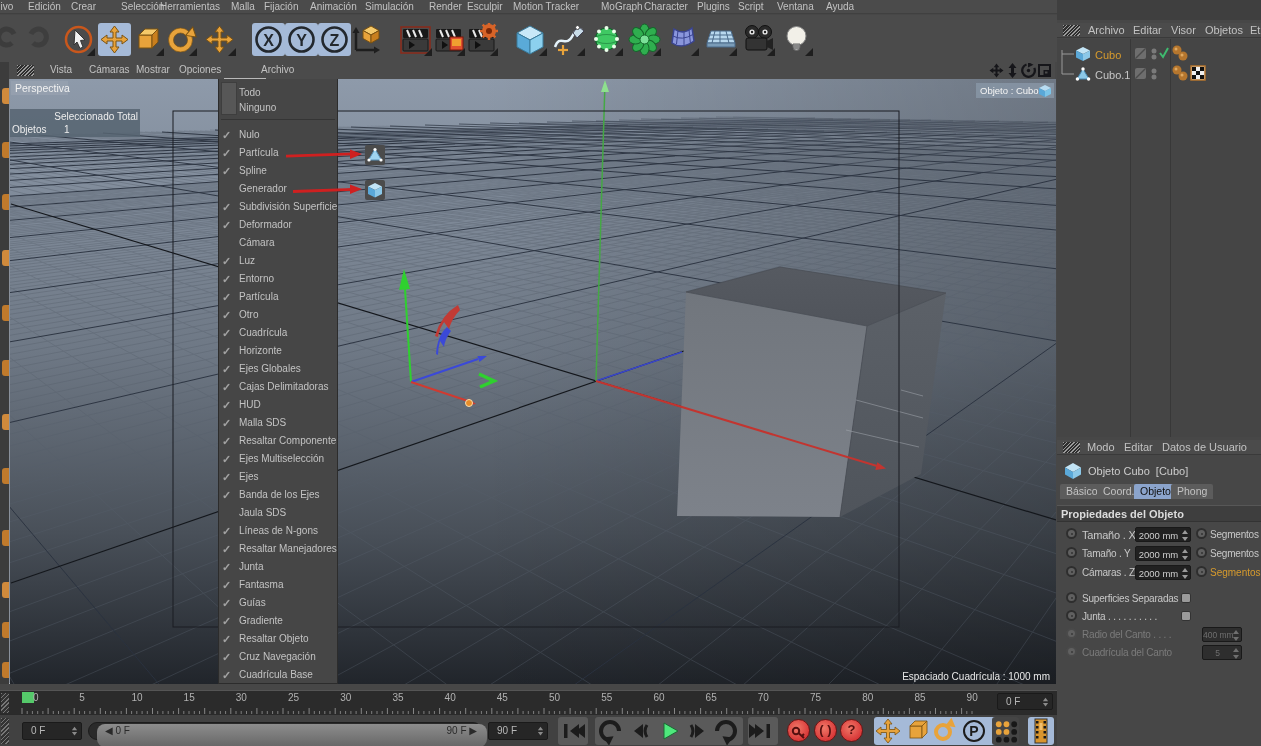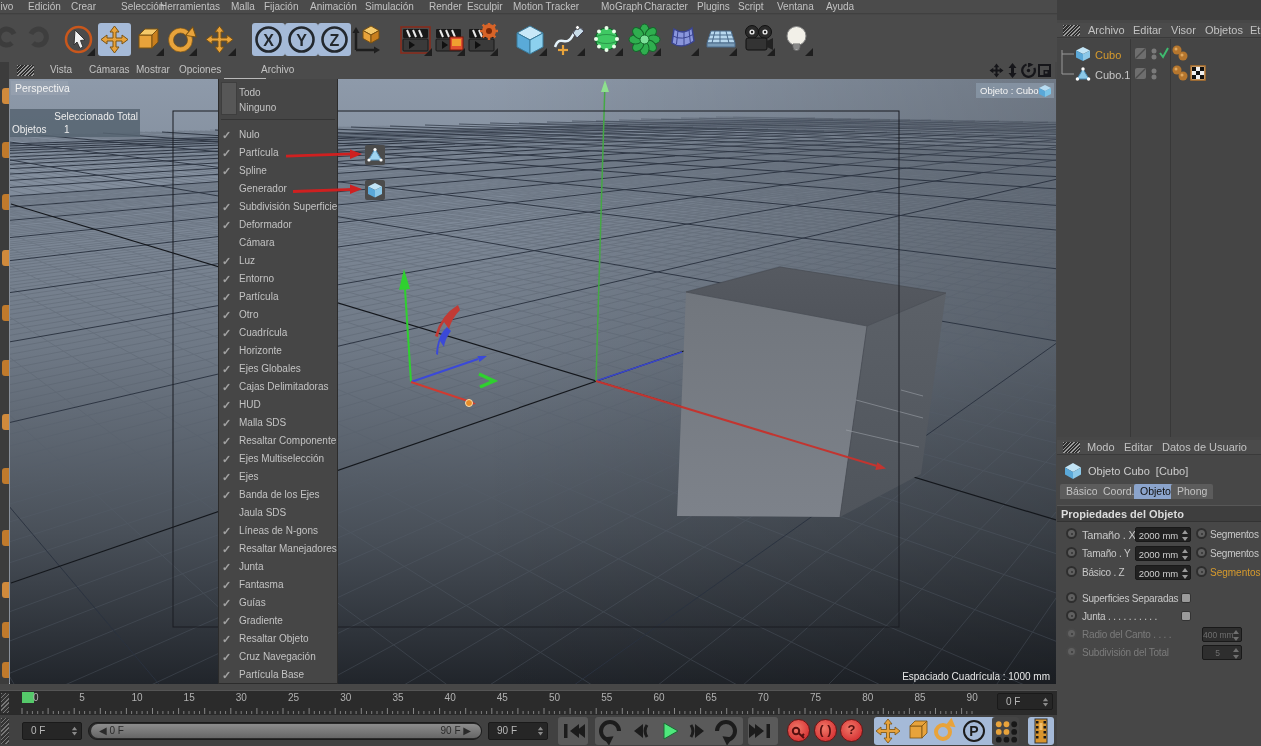--- a/index.html
+++ b/index.html
@@ -869,21 +869,21 @@
 <div class="it" style="top:551px">
         <span class="ck">✓</span>
         <span class="tx">Resaltar Objeto</span>
       </div>
 <div class="it" style="top:569px">
         <span class="ck">✓</span>
         <span class="tx">Cruz Navegación</span>
       </div>
 <div class="it" style="top:587px">
         <span class="ck">✓</span>
-        <span class="tx">Partícula Base</span>
+        <span class="tx">Cuadrícula Base</span>
       </div>
 </div>
 <div class="abs" style="left:1057px;top:0;width:204px;height:20px;background:#3f3f3f"></div>
 <div class="abs" id="rpanel">
 <div class="pmenu" style="top:3px">
         <div class="hatch"></div>
 <span style="left:31px">Archivo</span>
         <span style="left:76px">Editar</span>
         <span style="left:114px">Visor</span>
         <span style="left:148px">Objetos</span>
@@ -988,21 +988,21 @@
             <polygon points="4,12 7,8 1,8" fill="#9a9a9a"></polygon>
           </svg>
         </div>
         <div class="abs" style="left:139px;top:91px;width:11px;height:11px;border-radius:50%;background:#606060;border:2px solid #2e2e2e">
           <div style="position:absolute;left:2.5px;top:2.5px;width:2px;height:2px;border-radius:50%;background:#333"></div>
         </div>
         <span class="abs" style="left:153px;top:92px;font-size:10px;letter-spacing:-0.2px;color:#c8c8c8;white-space:nowrap">Segmentos</span>
 <div class="abs" style="left:9px;top:110px;width:11px;height:11px;border-radius:50%;background:#606060;border:2px solid #2e2e2e">
           <div style="position:absolute;left:2.5px;top:2.5px;width:2px;height:2px;border-radius:50%;background:#333"></div>
         </div>
-        <span class="abs" style="left:25px;top:111px;font-size:10px;letter-spacing:-0.2px;color:#c8c8c8;white-space:nowrap">Básico . Z</span>
+        <span class="abs" style="left:25px;top:111px;font-size:10px;letter-spacing:-0.2px;color:#c8c8c8;white-space:nowrap">Cámaras . Z</span>
         <div class="abs" style="left:78px;top:109px;width:56px;height:15px;background:#212121;border:1px solid #191919;border-radius:2px;">
           <span style="position:absolute;left:0;right:9px;text-align:center;top:2px;font-size:9.5px;color:#cfcfcf">2000 mm</span>
           <svg style="position:absolute;right:1px;top:1px" width="8" height="13" viewBox="0 0 8 13">
             <polygon points="4,1 7,5 1,5" fill="#9a9a9a"></polygon>
             <polygon points="4,12 7,8 1,8" fill="#9a9a9a"></polygon>
           </svg>
         </div>
         <div class="abs" style="left:139px;top:110px;width:11px;height:11px;border-radius:50%;background:#606060;border:2px solid #2e2e2e">
           <div style="position:absolute;left:2.5px;top:2.5px;width:2px;height:2px;border-radius:50%;background:#333"></div>
         </div>
@@ -1024,21 +1024,21 @@
         <div class="abs" style="left:145px;top:171px;width:40px;height:15px;background:#2e2e2e;border:1px solid #191919;border-radius:2px;">
           <span style="position:absolute;left:0;right:9px;text-align:center;top:2px;font-size:8.5px;color:#6f6f6f;white-space:nowrap">400 mm</span>
           <svg style="position:absolute;right:1px;top:1px" width="8" height="13" viewBox="0 0 8 13">
             <polygon points="4,1 7,5 1,5" fill="#6f6f6f"></polygon>
             <polygon points="4,12 7,8 1,8" fill="#6f6f6f"></polygon>
           </svg>
         </div>
 <div class="abs" style="left:9px;top:190px;width:11px;height:11px;border-radius:50%;background:#606060;border:2px solid #4a4a4a">
           <div style="position:absolute;left:2.5px;top:2.5px;width:2px;height:2px;border-radius:50%;background:#3a3a3a"></div>
         </div>
-        <span class="abs" style="left:25px;top:191px;font-size:10px;letter-spacing:-0.2px;color:#7b7b7b;white-space:nowrap">Subdivisión del Total</span>
+        <span class="abs" style="left:25px;top:191px;font-size:10px;letter-spacing:-0.2px;color:#7b7b7b;white-space:nowrap">Cuadrícula del Canto</span>
         <div class="abs" style="left:145px;top:189px;width:40px;height:15px;background:#2e2e2e;border:1px solid #191919;border-radius:2px;">
           <span style="position:absolute;left:0;right:9px;text-align:center;top:2px;font-size:8.5px;color:#6f6f6f">5</span>
           <svg style="position:absolute;right:1px;top:1px" width="8" height="13" viewBox="0 0 8 13">
             <polygon points="4,1 7,5 1,5" fill="#6f6f6f"></polygon>
             <polygon points="4,12 7,8 1,8" fill="#6f6f6f"></polygon>
           </svg>
         </div>
 </div>
 </div>
 <div class="abs" id="ruler">
@@ -1253,21 +1253,21 @@
           <polygon points="4,11 7,7 1,7" fill="#8a8a8a"></polygon>
         </svg></div>
 </div>
 <div class="abs" id="bbar">
 <div class="sidehatch" style="top:3px;height:26px"></div>
 <div class="abs fld" style="left:22px;top:7px;width:60px;height:18px">0 F<svg class="spn" width="7" height="12" viewBox="0 0 8 12">
           <polygon points="4,1 7,5 1,5" fill="#8a8a8a"></polygon>
           <polygon points="4,11 7,7 1,7" fill="#8a8a8a"></polygon>
         </svg></div>
 <div class="abs" style="left:88px;top:7px;width:394px;height:18px;background:#2a2a2a;border-radius:9px;border:1px solid #1c1c1c">
-<div class="abs" style="left:2px;top:1px;width:390px;height:14px;border-radius:8px;background:linear-gradient(#8d8d8d,#666)">
+<div class="abs" style="left:8px;top:1px;width:390px;height:23px;border-radius:8px;background:linear-gradient(#8d8d8d,#666)">
 <span class="abs" style="left:8px;top:1px;font-size:10px;color:#2a2a2a">◀ 0 F</span>
 <span class="abs" style="right:10px;top:1px;font-size:10px;color:#2a2a2a">90 F ▶</span>
         </div>
       </div>
 <div class="abs fld" style="left:488px;top:7px;width:60px;height:18px">90 F<svg class="spn" width="7" height="12" viewBox="0 0 8 12">
           <polygon points="4,1 7,5 1,5" fill="#8a8a8a"></polygon>
           <polygon points="4,11 7,7 1,7" fill="#8a8a8a"></polygon>
         </svg></div>
 <div class="pb" style="left:558px;width:30px">
         <svg width="28" height="28" viewBox="0 0 28 28" style="position:absolute;left:0;top:0">

